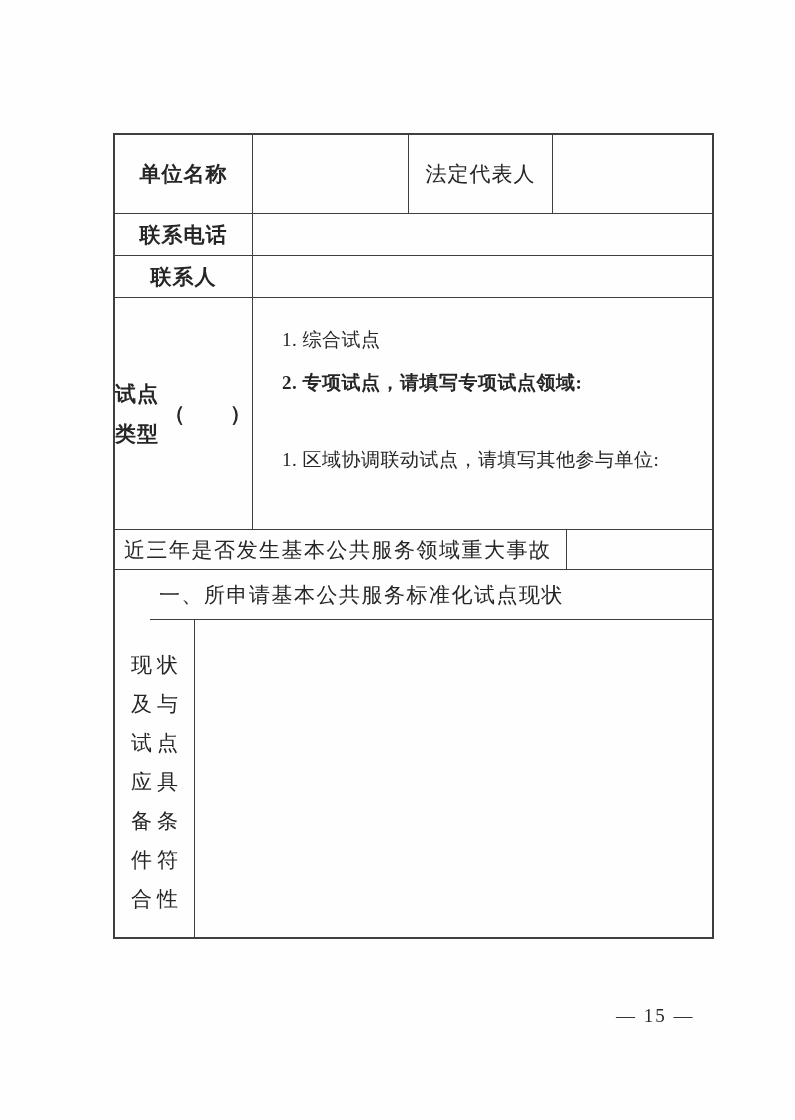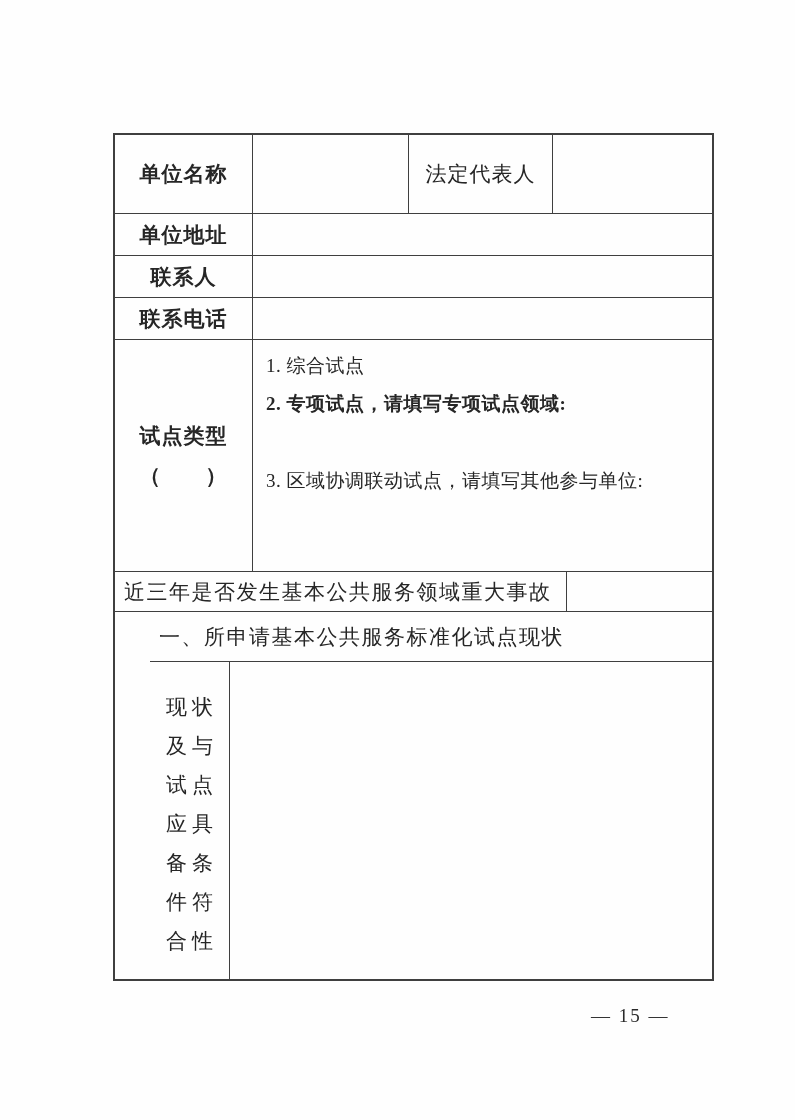--- a/index.html
+++ b/index.html
@@ -24,21 +24,21 @@
     width: 601px;
     border: 2px solid #3f3f3f;
     box-sizing: border-box;
     background: #fefefe;
   }
   .row {
     display: flex;
     border-bottom: 1px solid #3f3f3f;
     box-sizing: border-box;
   }
-  .row:last-child { border-bottom: none; padding-left: 35px; }
+  .row:last-child { border-bottom: none; }
   .cell {
     box-sizing: border-box;
     border-right: 1px solid #3f3f3f;
     font-size: 21px;
     letter-spacing: 1px;
     display: flex;
     align-items: center;
     justify-content: center;
     color: #262626;
   }
@@ -68,39 +68,39 @@
   .w-accident { width: 452px; flex: 0 0 452px; }
   .w-status { width: 80px; flex: 0 0 80px; }
   
   .options-cell {
     display: block;
     padding: 12px 10px 0 13px;
     font-size: 19px;
     letter-spacing: 0.5px;
     line-height: 27px;
   }
-  .options-cell .opt { margin: 0; }
+  .options-cell .opt { margin: 16px; }
   .options-cell .opt1 { margin-bottom: 11px; }
   .options-cell .opt2 { margin-bottom: 50px; font-weight: bold; }
   .pilot-label {
-    flex-direction: column;
+    flex-direction: row;
     line-height: 40px;
   }
   
   .status-label-cell {
     flex-direction: column;
     justify-content: flex-start;
     padding-top: 26px;
     line-height: 39px;
     letter-spacing: 5px;
     text-indent: 5px;
   }
   .page-number {
     position: absolute;
-    left: 591px;
+    left: 616px;
     top: 1005px;
     font-size: 19px;
     letter-spacing: 2px;
     color: #2a2a2a;
     white-space: nowrap;
   }
 </style>
 </head>
 <body>
 
@@ -110,44 +110,40 @@
 
     <div class="row r1">
       <div class="cell w-label">单位名称</div>
       <div class="cell w-name-value blank"></div>
       <div class="cell w-legalrep two-line">
         <span>法定代表人</span>
       </div>
       <div class="cell grow blank"></div>
     </div>
 
-    <div class="row r2">
-      <div class="cell w-label">单位地址</div>
+
+    <div class="row r4">
+      <div class="cell w-label">联系电话</div>
       <div class="cell grow blank"></div>
     </div>
 
     <div class="row r3">
       <div class="cell w-label">联系人</div>
-      <div class="cell grow blank"></div>
-    </div>
-
-    <div class="row r4">
-      <div class="cell w-label">联系电话</div>
       <div class="cell grow blank"></div>
     </div>
 
     <div class="row r5">
       <div class="cell w-label pilot-label">
         <span>试点类型</span>
         <span>（　　）</span>
       </div>
       <div class="cell grow options-cell">
         <p class="opt opt1">1. 综合试点</p>
         <p class="opt opt2">2. 专项试点，请填写专项试点领域:</p>
-        <p class="opt opt3">3. 区域协调联动试点，请填写其他参与单位:</p>
+        <p class="opt opt3">1. 区域协调联动试点，请填写其他参与单位:</p>
       </div>
     </div>
 
     <div class="row r6">
       <div class="cell w-accident left-text">近三年是否发生基本公共服务领域重大事故</div>
       <div class="cell grow blank"></div>
     </div>
 
     <div class="row r7">
       <div class="cell grow left-text">一、所申请基本公共服务标准化试点现状</div>

